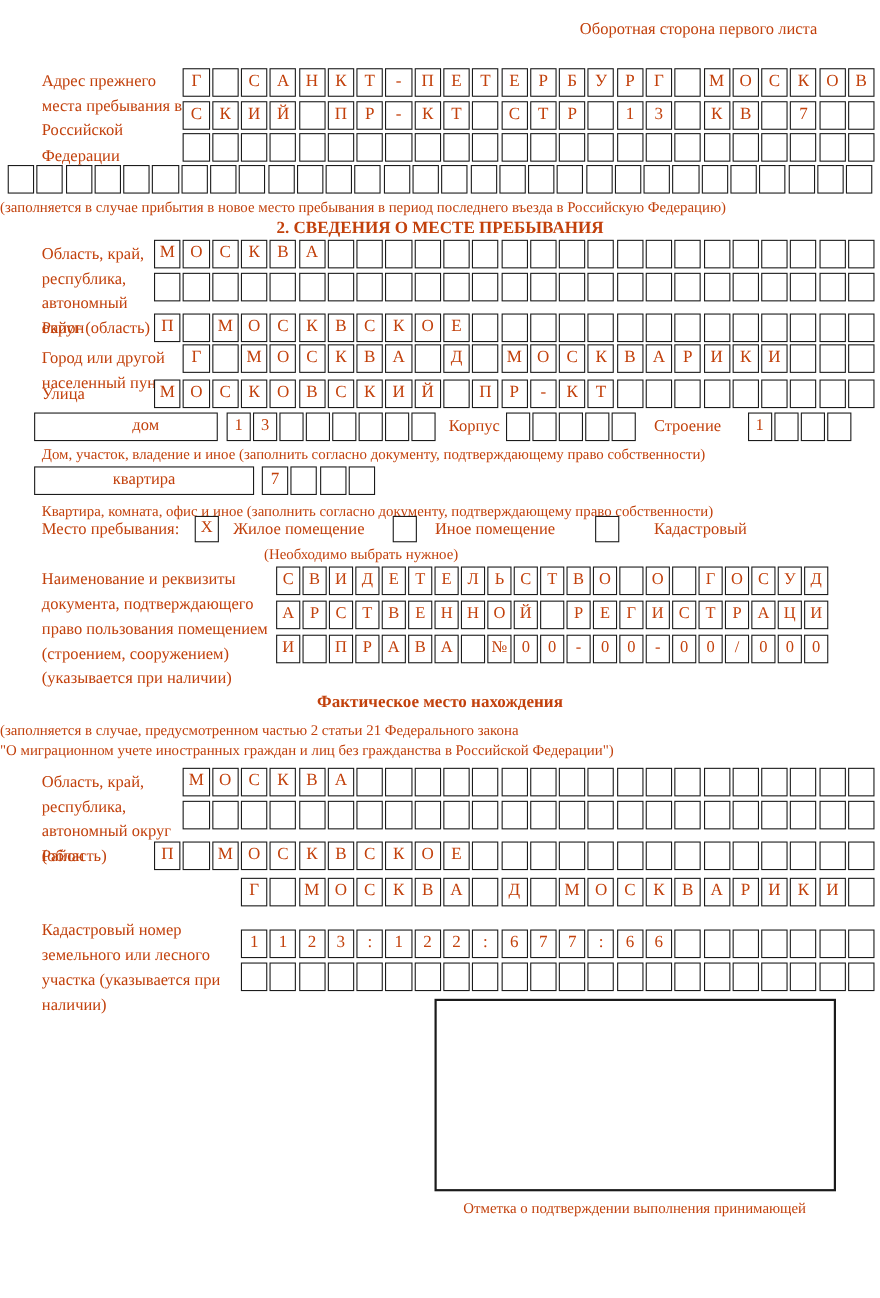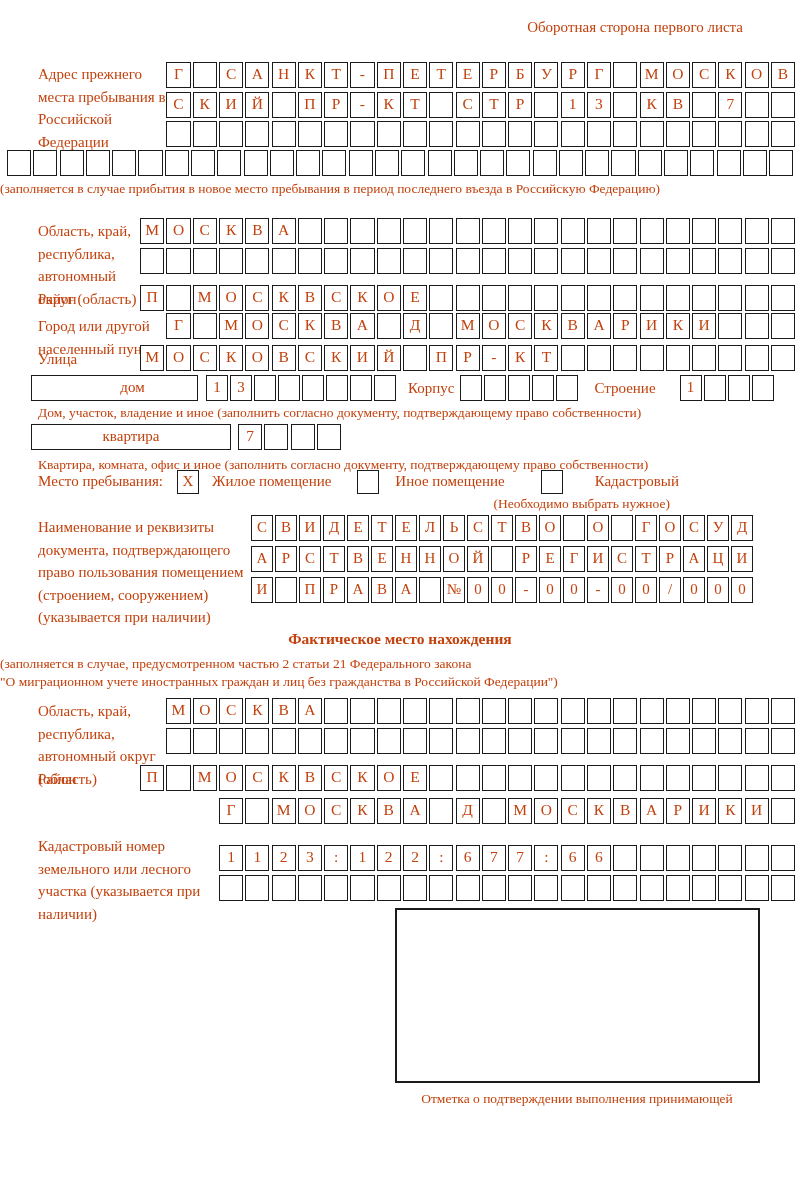--- a/index.html
+++ b/index.html
@@ -151,20 +151,21 @@
       <span class="cell"></span>
       <span class="cell"></span>
       <span class="cell"></span>
       <span class="cell"></span>
       <span class="cell"></span>
       <span class="cell"></span>
       <span class="cell"></span>
     </div>
   <div class="abs cap center" style="top:180px; left:0;">(заполняется в случае прибытия в новое место пребывания в период последнего въезда в Российскую Федерацию)</div>
 
+  <div class="abs title" style="top:199px; left:0;">2. СВЕДЕНИЯ О МЕСТЕ ПРЕБЫВАНИЯ</div>
 
   <div class="abs lbl" style="left:38px; top:220px; width:112px;">Область, край, республика, автономный округ (область)</div>
   <div class="abs rowstack" style="top:218px; right:5px;">
     <div class="cells">
         <span class="cell">М</span>
         <span class="cell">О</span>
         <span class="cell">С</span>
         <span class="cell">К</span>
         <span class="cell">В</span>
         <span class="cell">А</span>
@@ -346,21 +347,21 @@
 
   <div class="abs" style="left:38px; top:468px; white-space:nowrap;">
     <span class="inl-label">Место пребывания:</span>
     <span class="cbox" style="margin-left:10px;">X</span>
     <span class="inl-label" style="margin-left:9px;">Жилое помещение</span>
     <span class="cbox" style="margin-left:22px;"></span>
     <span class="inl-label" style="margin-left:12px;">Иное помещение</span>
     <span class="cbox" style="margin-left:32px;"></span>
     <span class="inl-label" style="margin-left:28px;">Кадастровый</span>
   </div>
-  <div class="abs cap" style="left:240px; top:495px; width:430px; text-align:right;">(Необходимо выбрать нужное)</div>
+  <div class="abs cap" style="left:240px; top:495px; width:430px; text-align:left;">(Необходимо выбрать нужное)</div>
 
   <div class="abs lbl" style="left:38px; top:516px; width:208px;">Наименование и реквизиты документа, подтверждающего право пользования помещением (строением, сооружением) (указывается при наличии)</div>
   <div class="abs rowstack rowstack-5" style="top:515px; right:47px;">
     <div class="cells cells-sm">
         <span class="cell">С</span>
         <span class="cell">В</span>
         <span class="cell">И</span>
         <span class="cell">Д</span>
         <span class="cell">Е</span>
         <span class="cell">Т</span>

